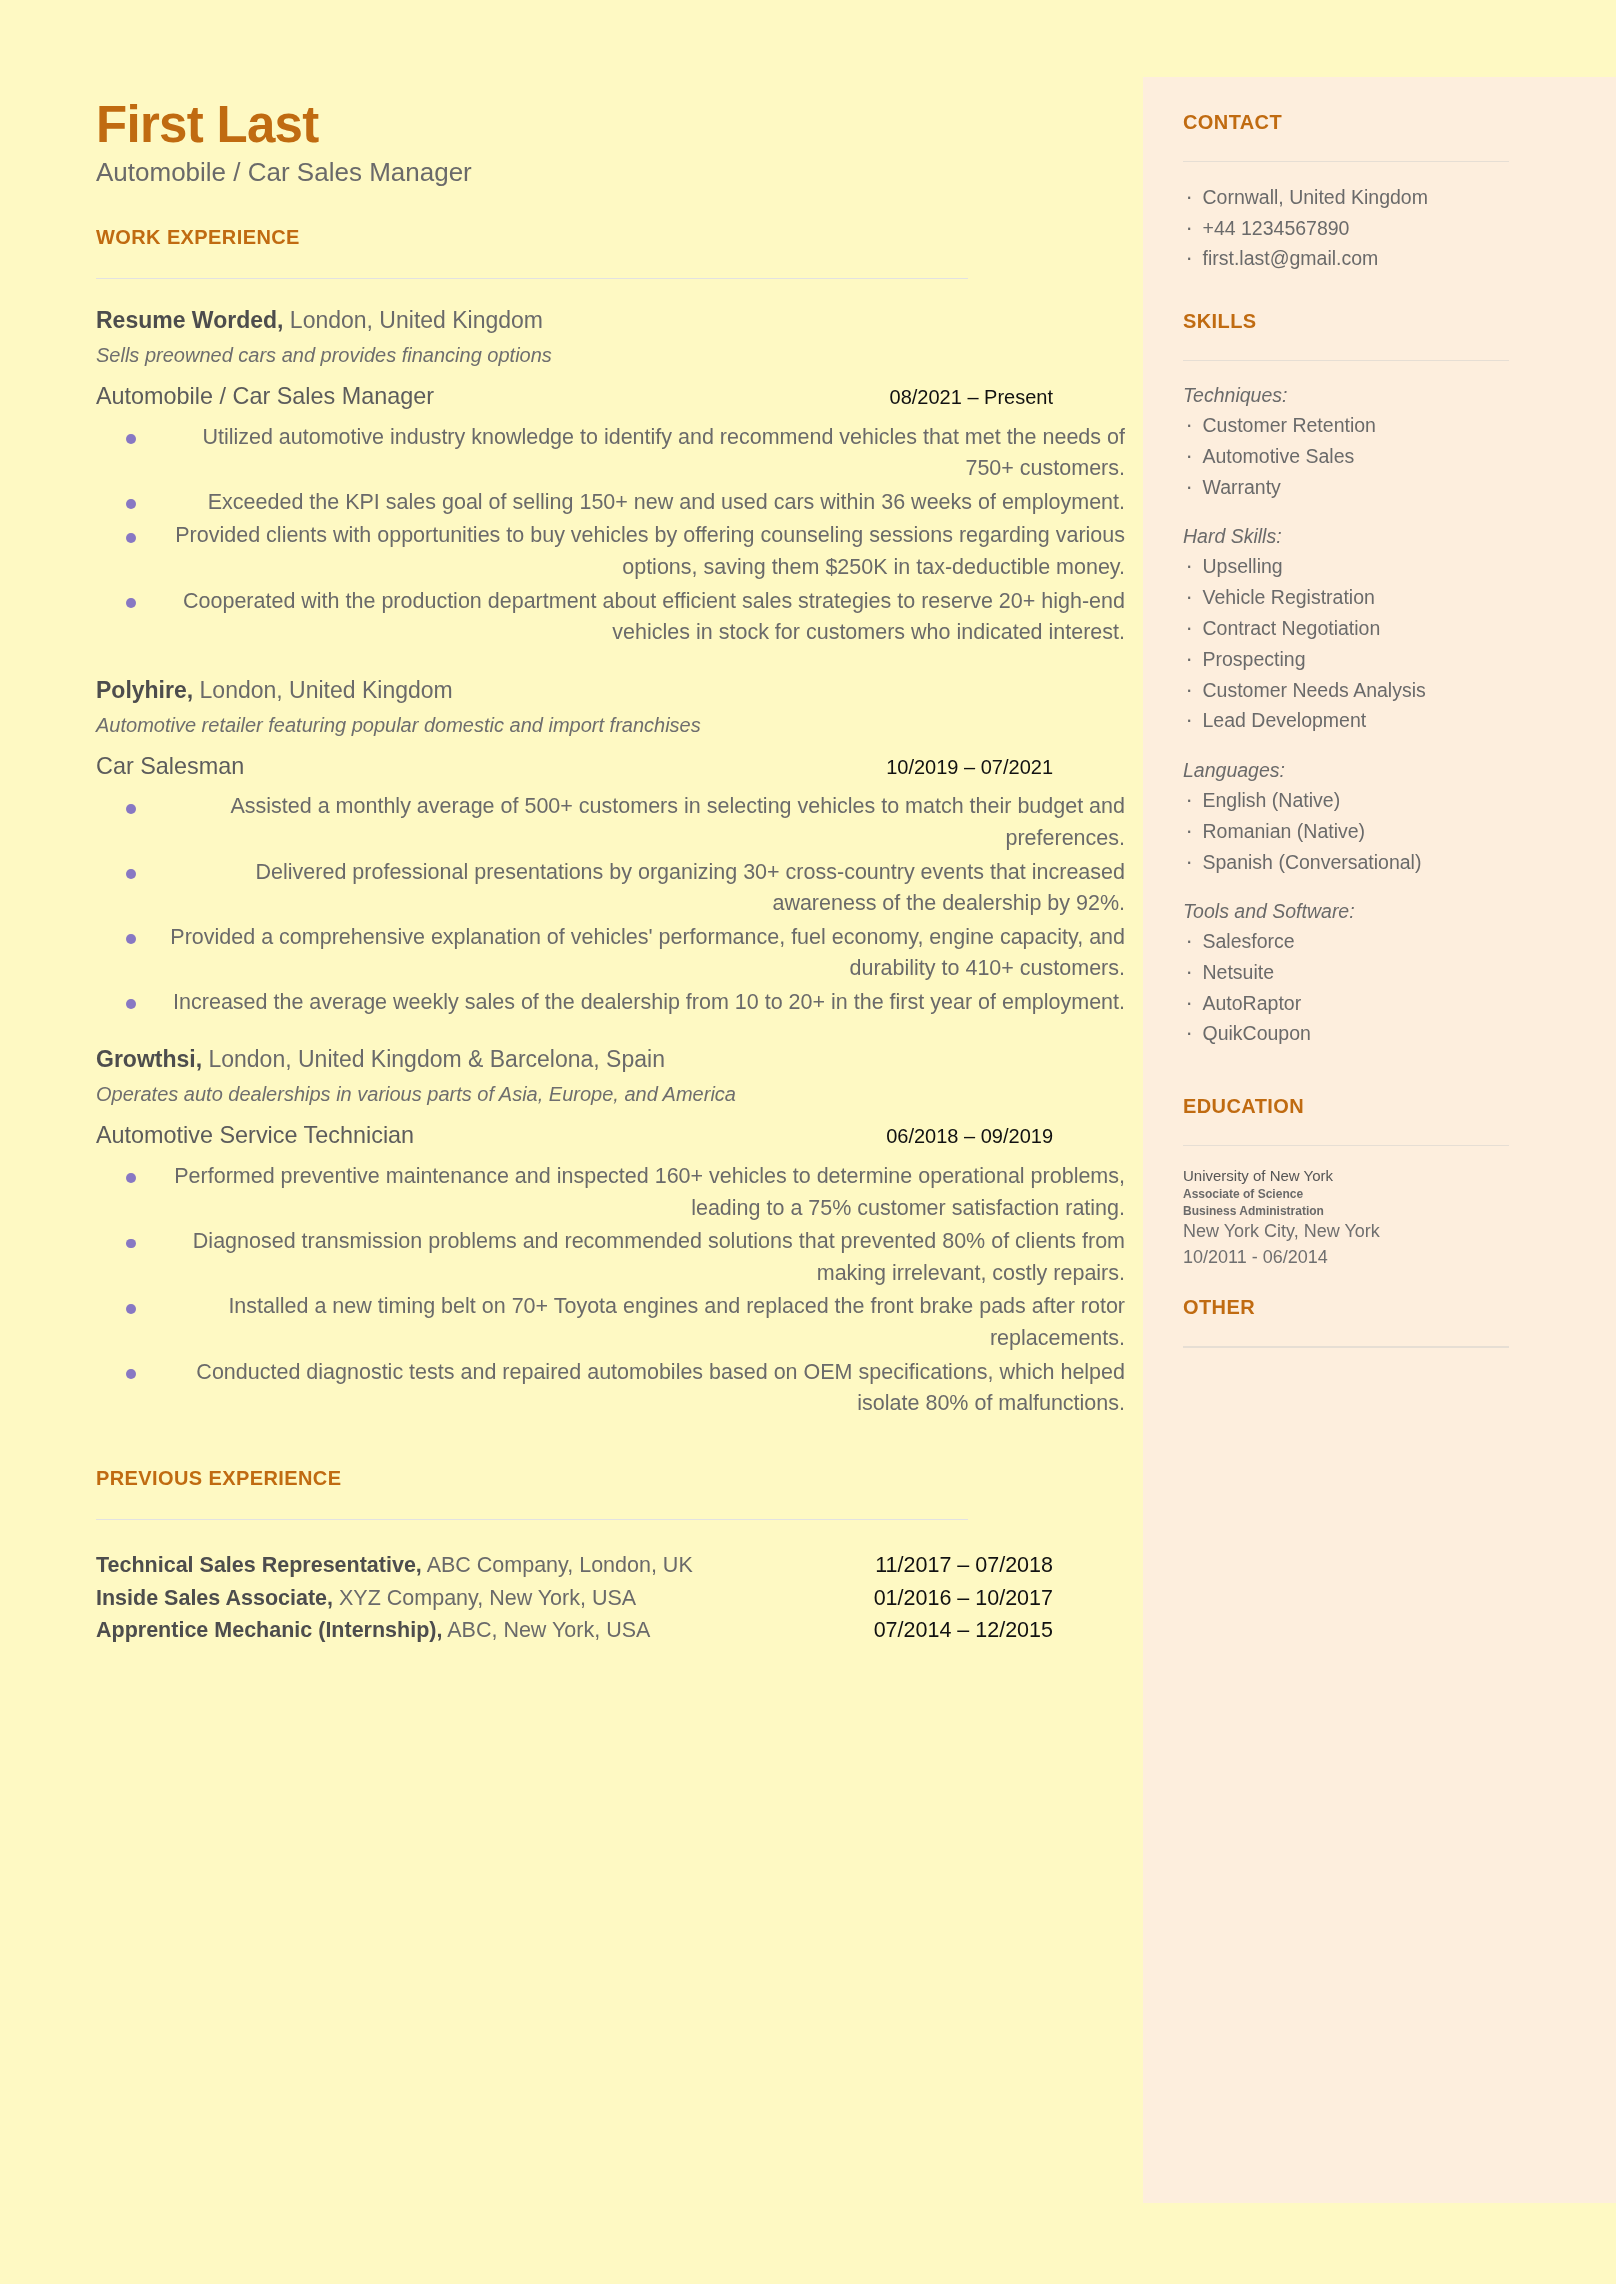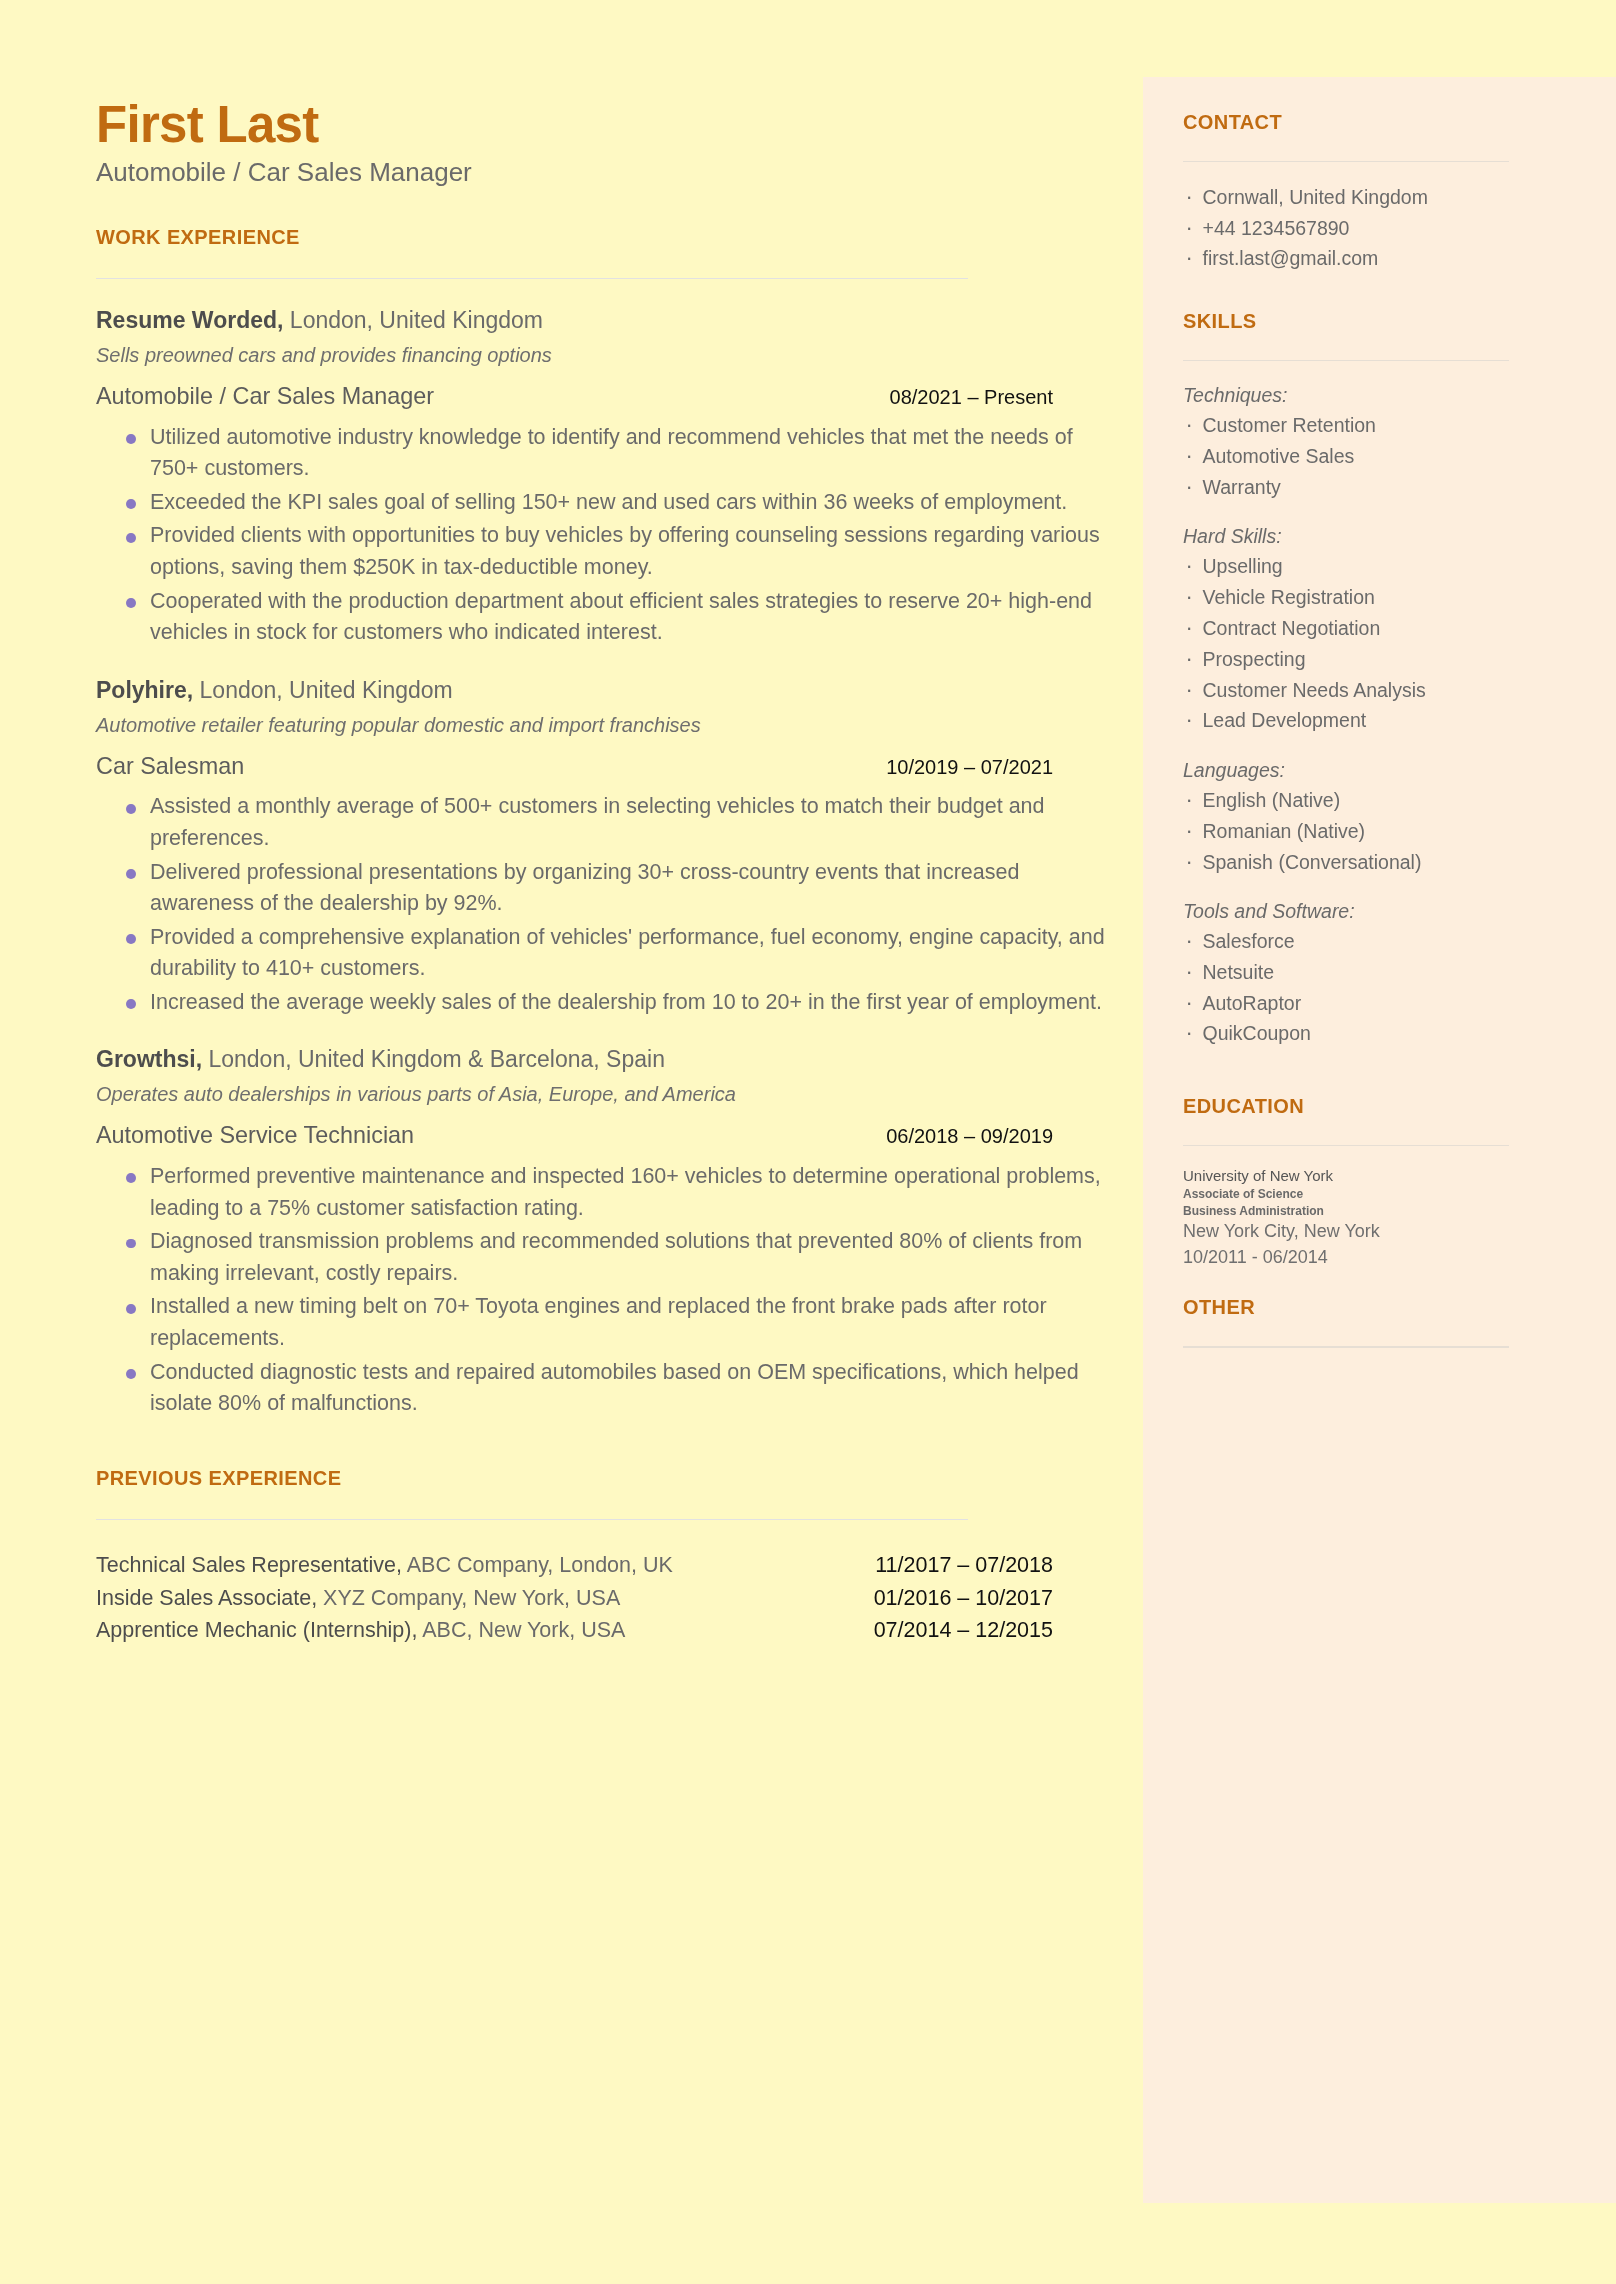--- a/index.html
+++ b/index.html
@@ -106,20 +106,21 @@
   .job-dates {
     font-size: 20px;
     color: #111111;
     white-space: nowrap;
   }
 
   ul.bullets {
     list-style: none;
     margin: 11.7px 0 0 0;
     padding: 0;
+    text-align: right;
   }
   ul.bullets li {
     position: relative;
     padding-left: 54px;
     font-size: 21.5px;
     line-height: 1.47;
     color: #6a6a6a;
     margin-bottom: 2px;
     max-width: 977px;
   }
@@ -151,21 +152,21 @@
     display: flex;
     justify-content: space-between;
     align-items: baseline;
     font-size: 21.5px;
     color: #6a6a6a;
     line-height: 1.52;
     width: 957px;
   }
   .prev-row b {
     color: #4d4d4d;
-    font-weight: normal;
+    font-weight: bold;
     text-align: center;
   }
   .prev-row .prev-date {
     color: #111111;
     white-space: nowrap;
   }
 
   
   .side-col {
     position: absolute;

